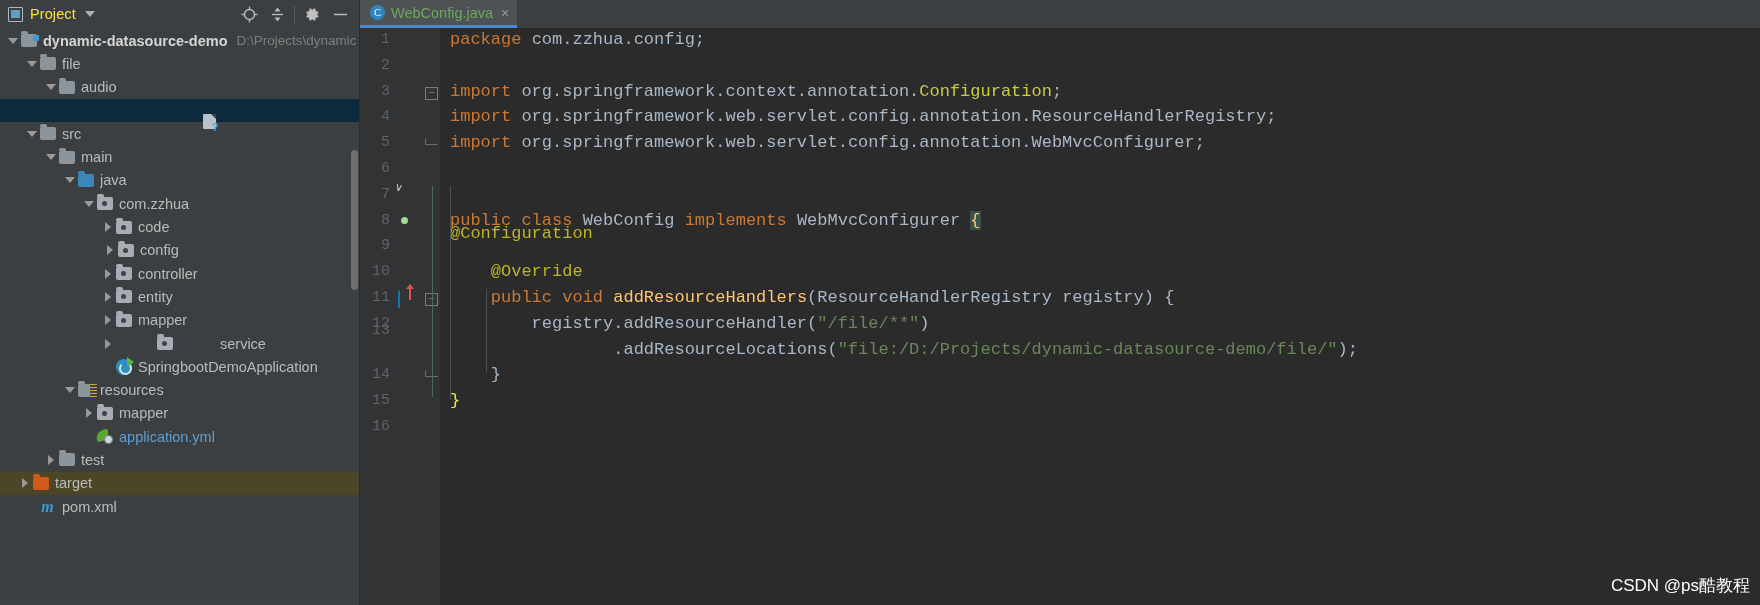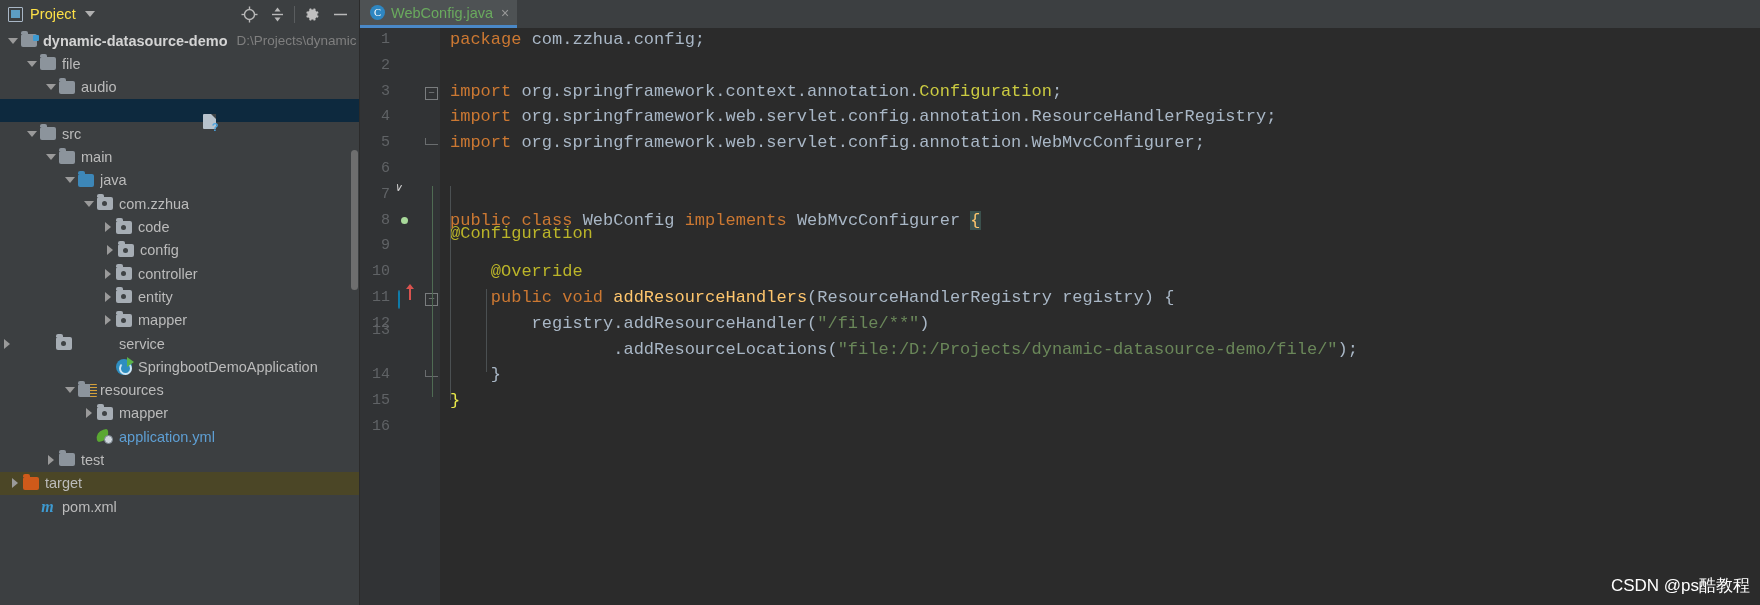--- a/index.html
+++ b/index.html
@@ -439,21 +439,21 @@
         </div>
         <div class="row" style="padding-left: 101px;">
           <span class="twisty">
             <span class="tw-closed"></span>
           </span>
           <span class="ico">
             <span class="f-pkg"></span>
           </span>
           <span class="label" style="color: rgb(187, 187, 187);">mapper</span>
         </div>
-        <div class="row" style=" gap: 41px;">
+        <div class="row" style="padding-left: 101px; gap: 41px;">
           <span class="twisty">
             <span class="tw-closed"></span>
           </span>
           <span class="ico">
             <span class="f-pkg"></span>
           </span>
           <span class="label" style="color: rgb(187, 187, 187);">service</span>
         </div>
         <div class="row" style="padding-left: 101px;">
           <span class="twisty"></span>
@@ -492,21 +492,21 @@
         </div>
         <div class="row" style="padding-left: 44px;">
           <span class="twisty">
             <span class="tw-closed"></span>
           </span>
           <span class="ico">
             <span class="f-grey"></span>
           </span>
           <span class="label" style="color: rgb(187, 187, 187);">test</span>
         </div>
-        <div class="row hl" style="padding-left: 8px;">
+        <div class="row hl" style="padding-left: 18px;">
           <span class="twisty">
             <span class="tw-closed"></span>
           </span>
           <span class="ico">
             <span class="f-orange"></span>
           </span>
           <span class="label" style="color: rgb(187, 187, 187);">target</span>
         </div>
         <div class="row" style="padding-left: 25px;">
           <span class="twisty"></span>

